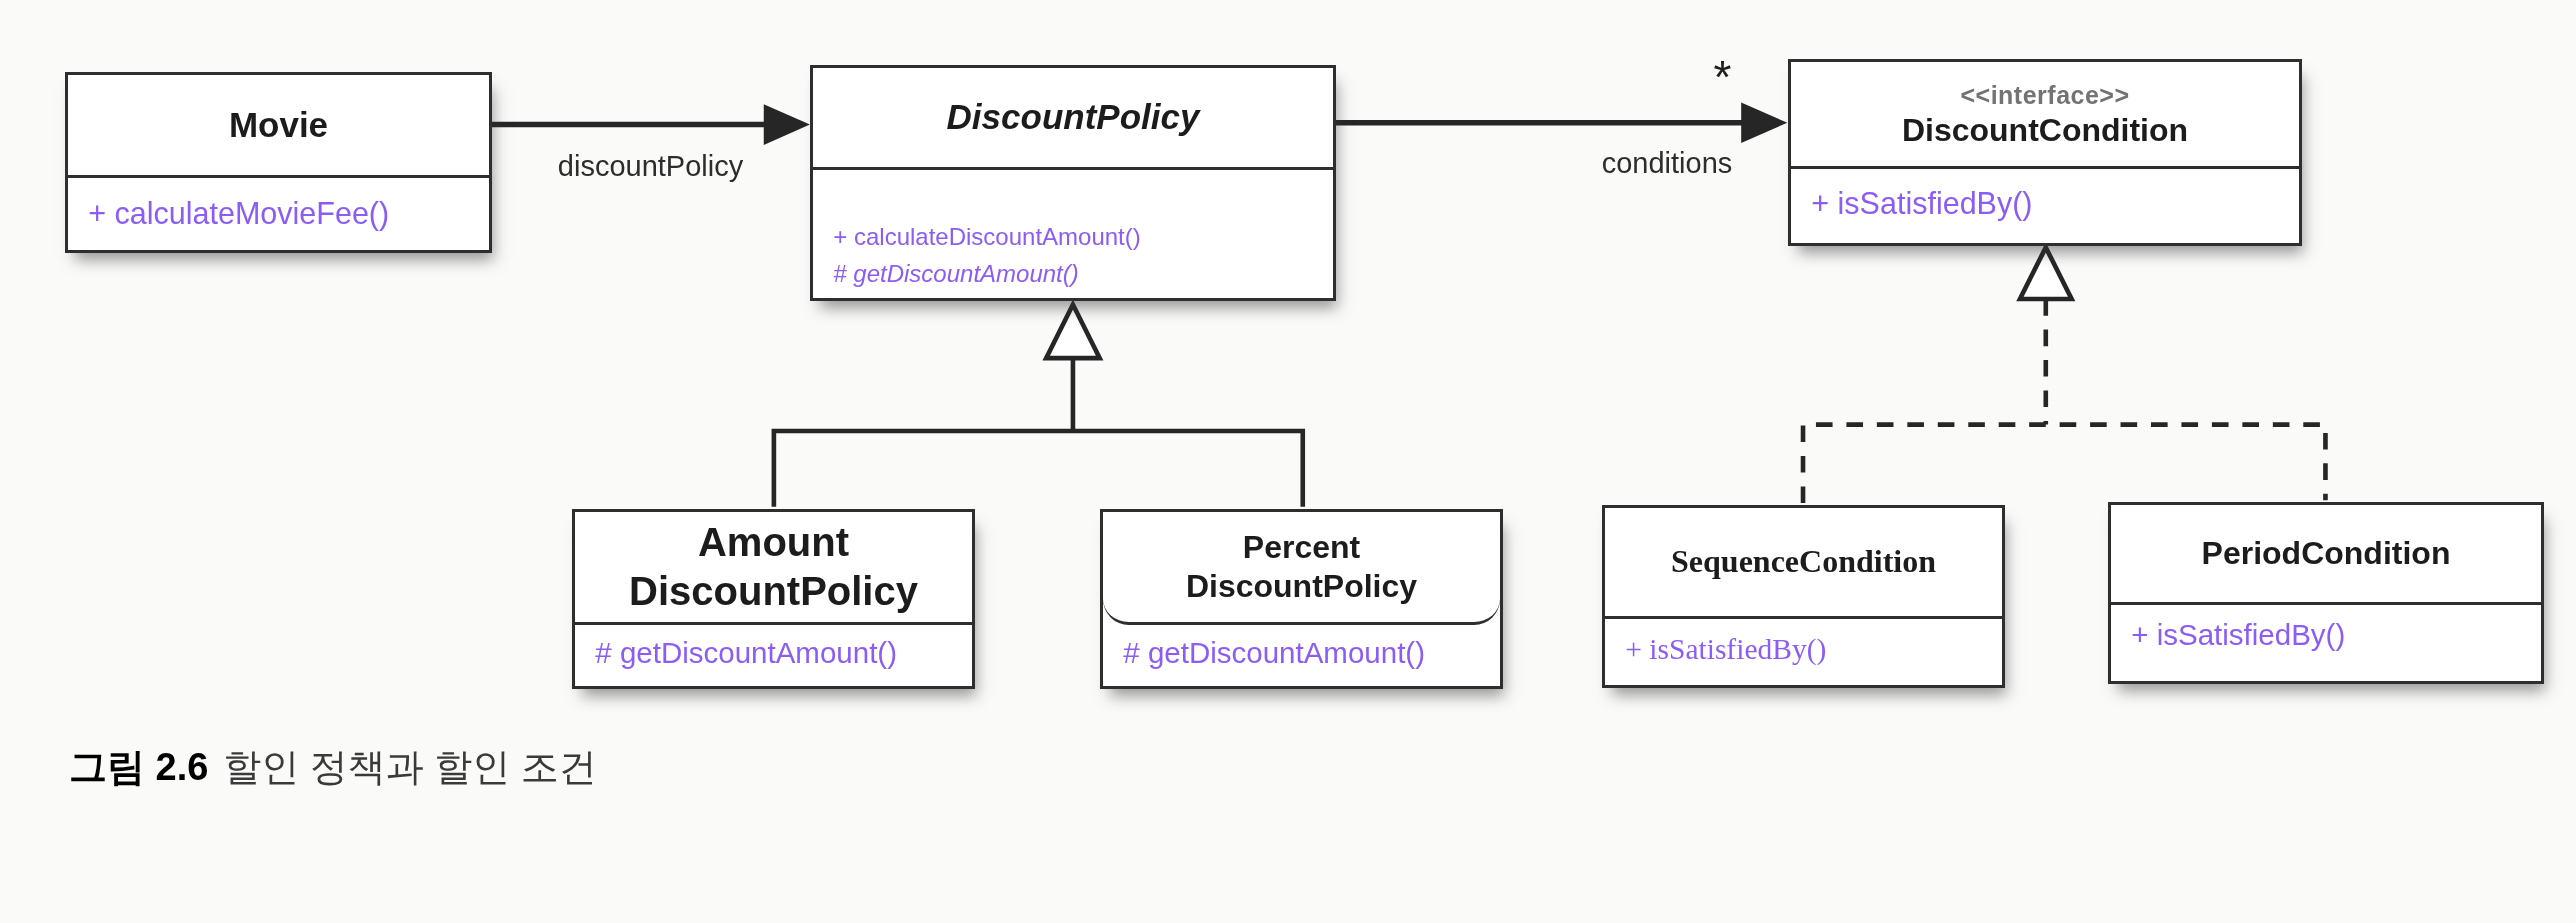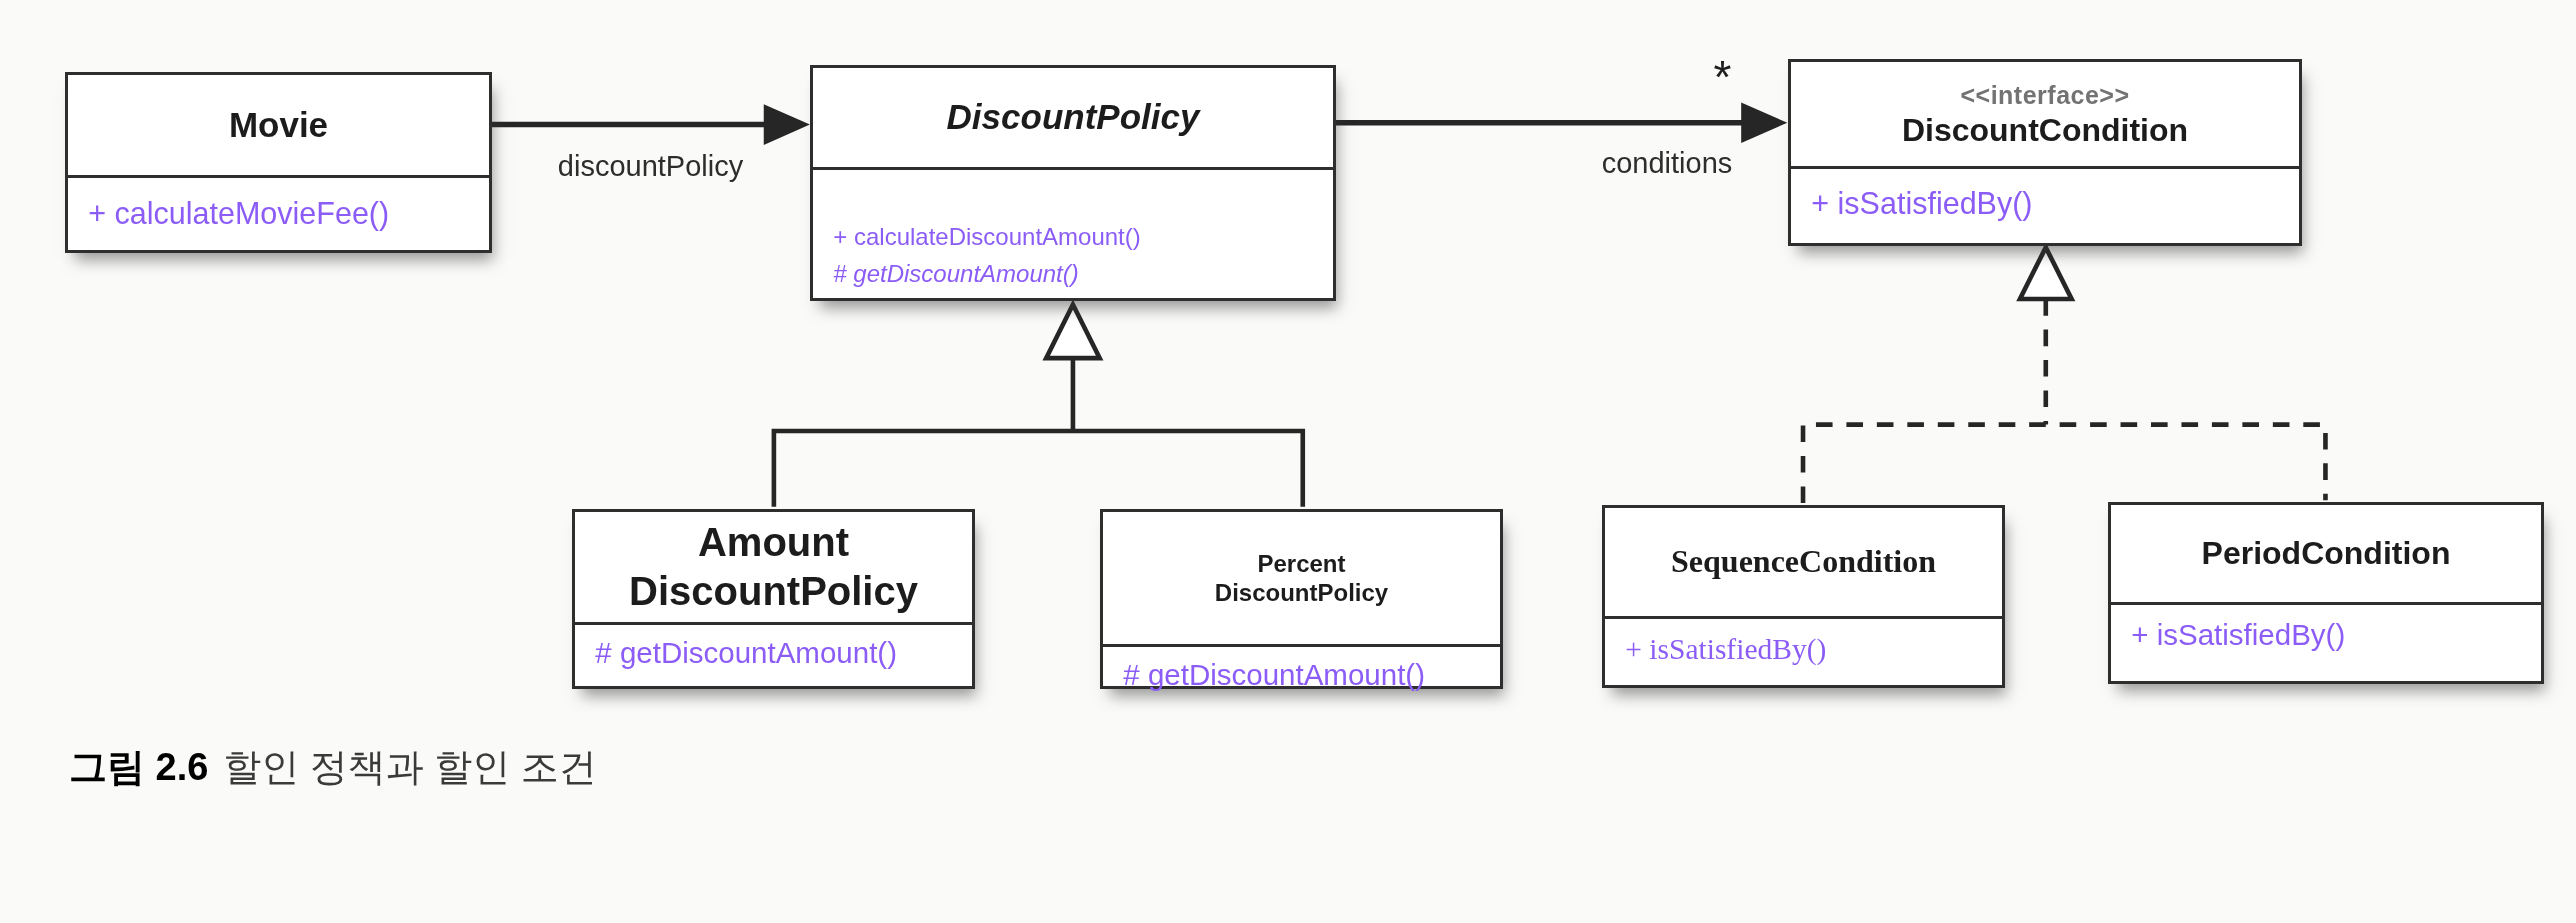--- a/index.html
+++ b/index.html
@@ -66,21 +66,21 @@
 
   #box-condition          { left: 1788px; top: 59px;  width: 514px; height: 187px; }
   #box-condition .title   { height: 107px; font-size: 32px; padding-top: 1.8px; }
   #box-condition .methods { height: 69px;  font-size: 30.5px; }
 
   #box-amount           { left: 572px;  top: 509px; width: 403px; height: 180px; }
   #box-amount .title    { height: 113px; font-size: 40px; }
   #box-amount .methods  { height: 56px;  font-size: 29.5px; }
 
   #box-percent          { left: 1100px; top: 509px; width: 403px; height: 180px; }
-  #box-percent .title   { height: 135px; font-size: 24px; }
+  #box-percent .title   { height: 113px; font-size: 32px; border-radius: 26px; }
   #box-percent .methods { height: 56px;  font-size: 29.5px; }
 
   #box-sequence          { left: 1602px; top: 505px; width: 403px; height: 183px; font-family: Liberation Serif, serif; }
   #box-sequence .title   { height: 111px; font-size: 32px; }
   #box-sequence .methods { height: 61px;  font-size: 29.5px; }
 
   #box-period           { left: 2108px; top: 502px; width: 436px; height: 182px; }
   #box-period .title    { height: 100px; font-size: 32px; }
   #box-period .methods  { height: 60px;  font-size: 29.5px; }
 

